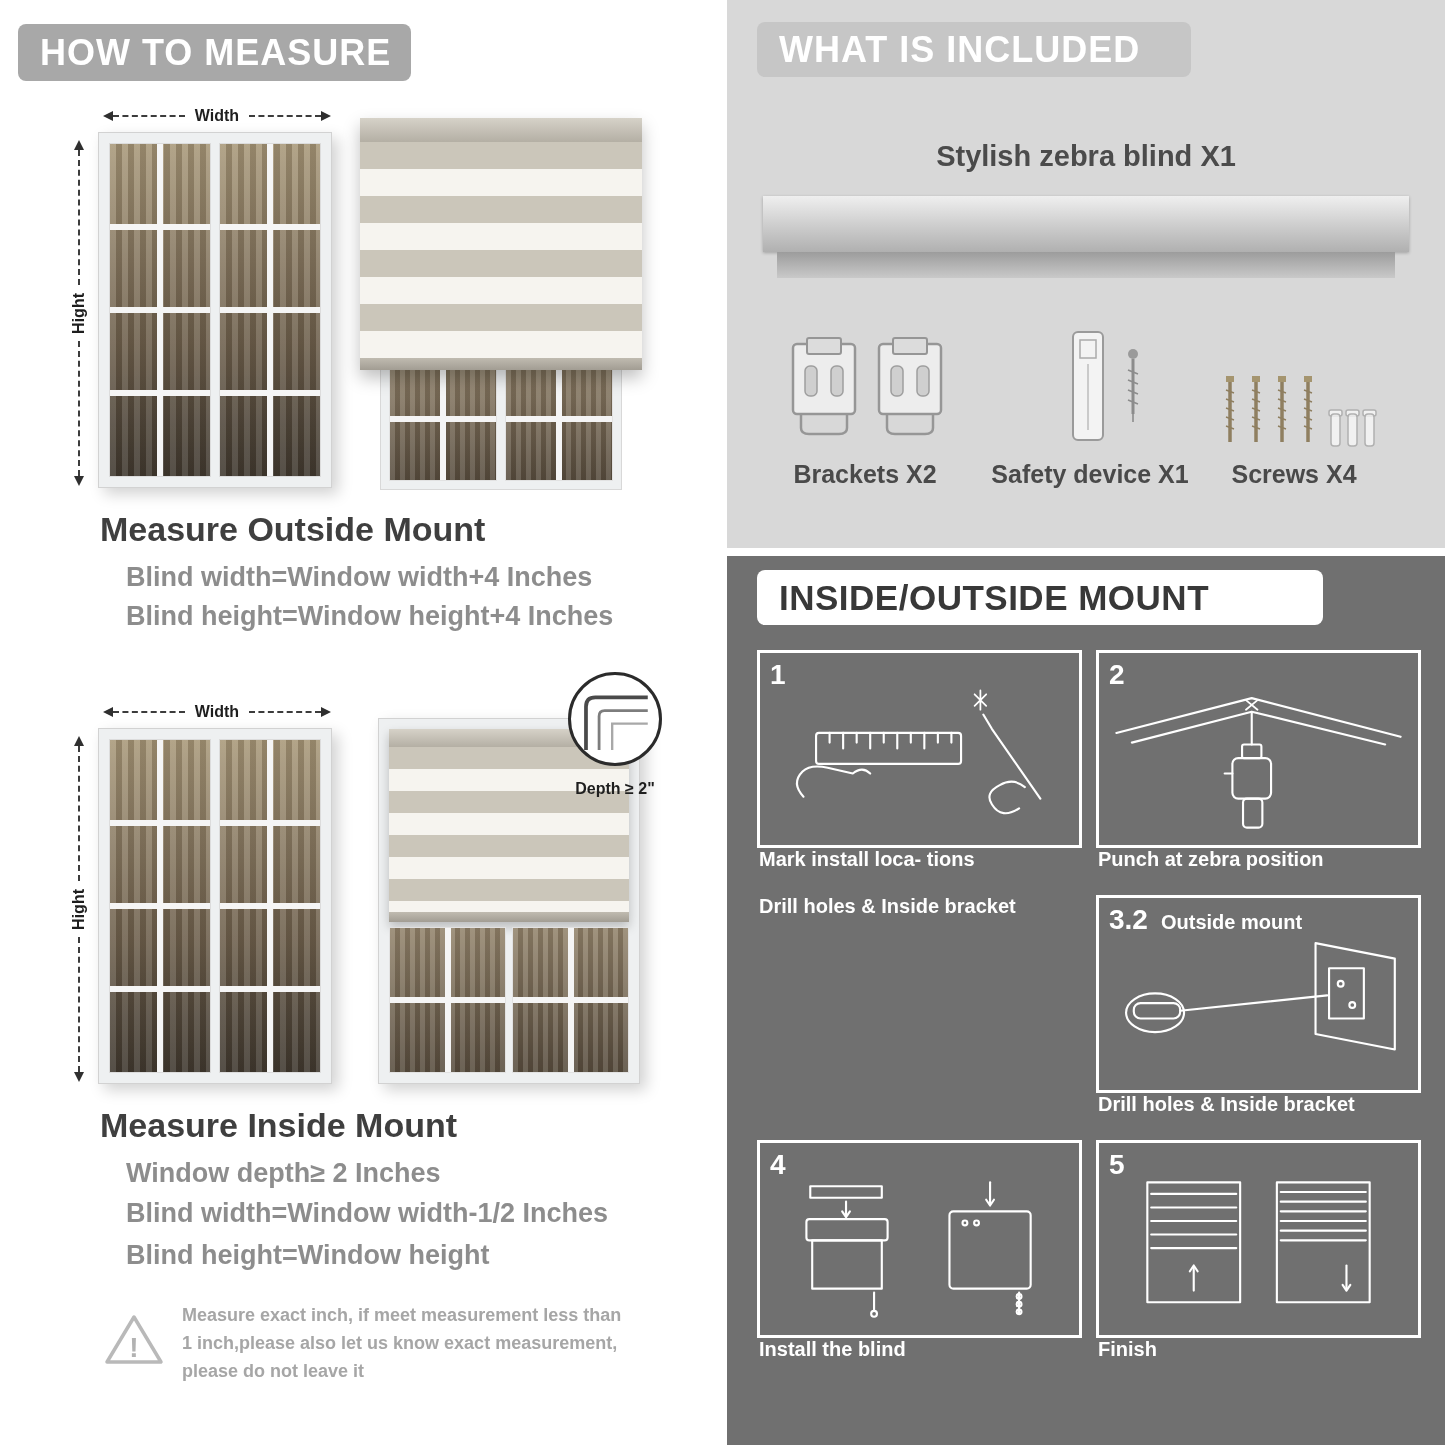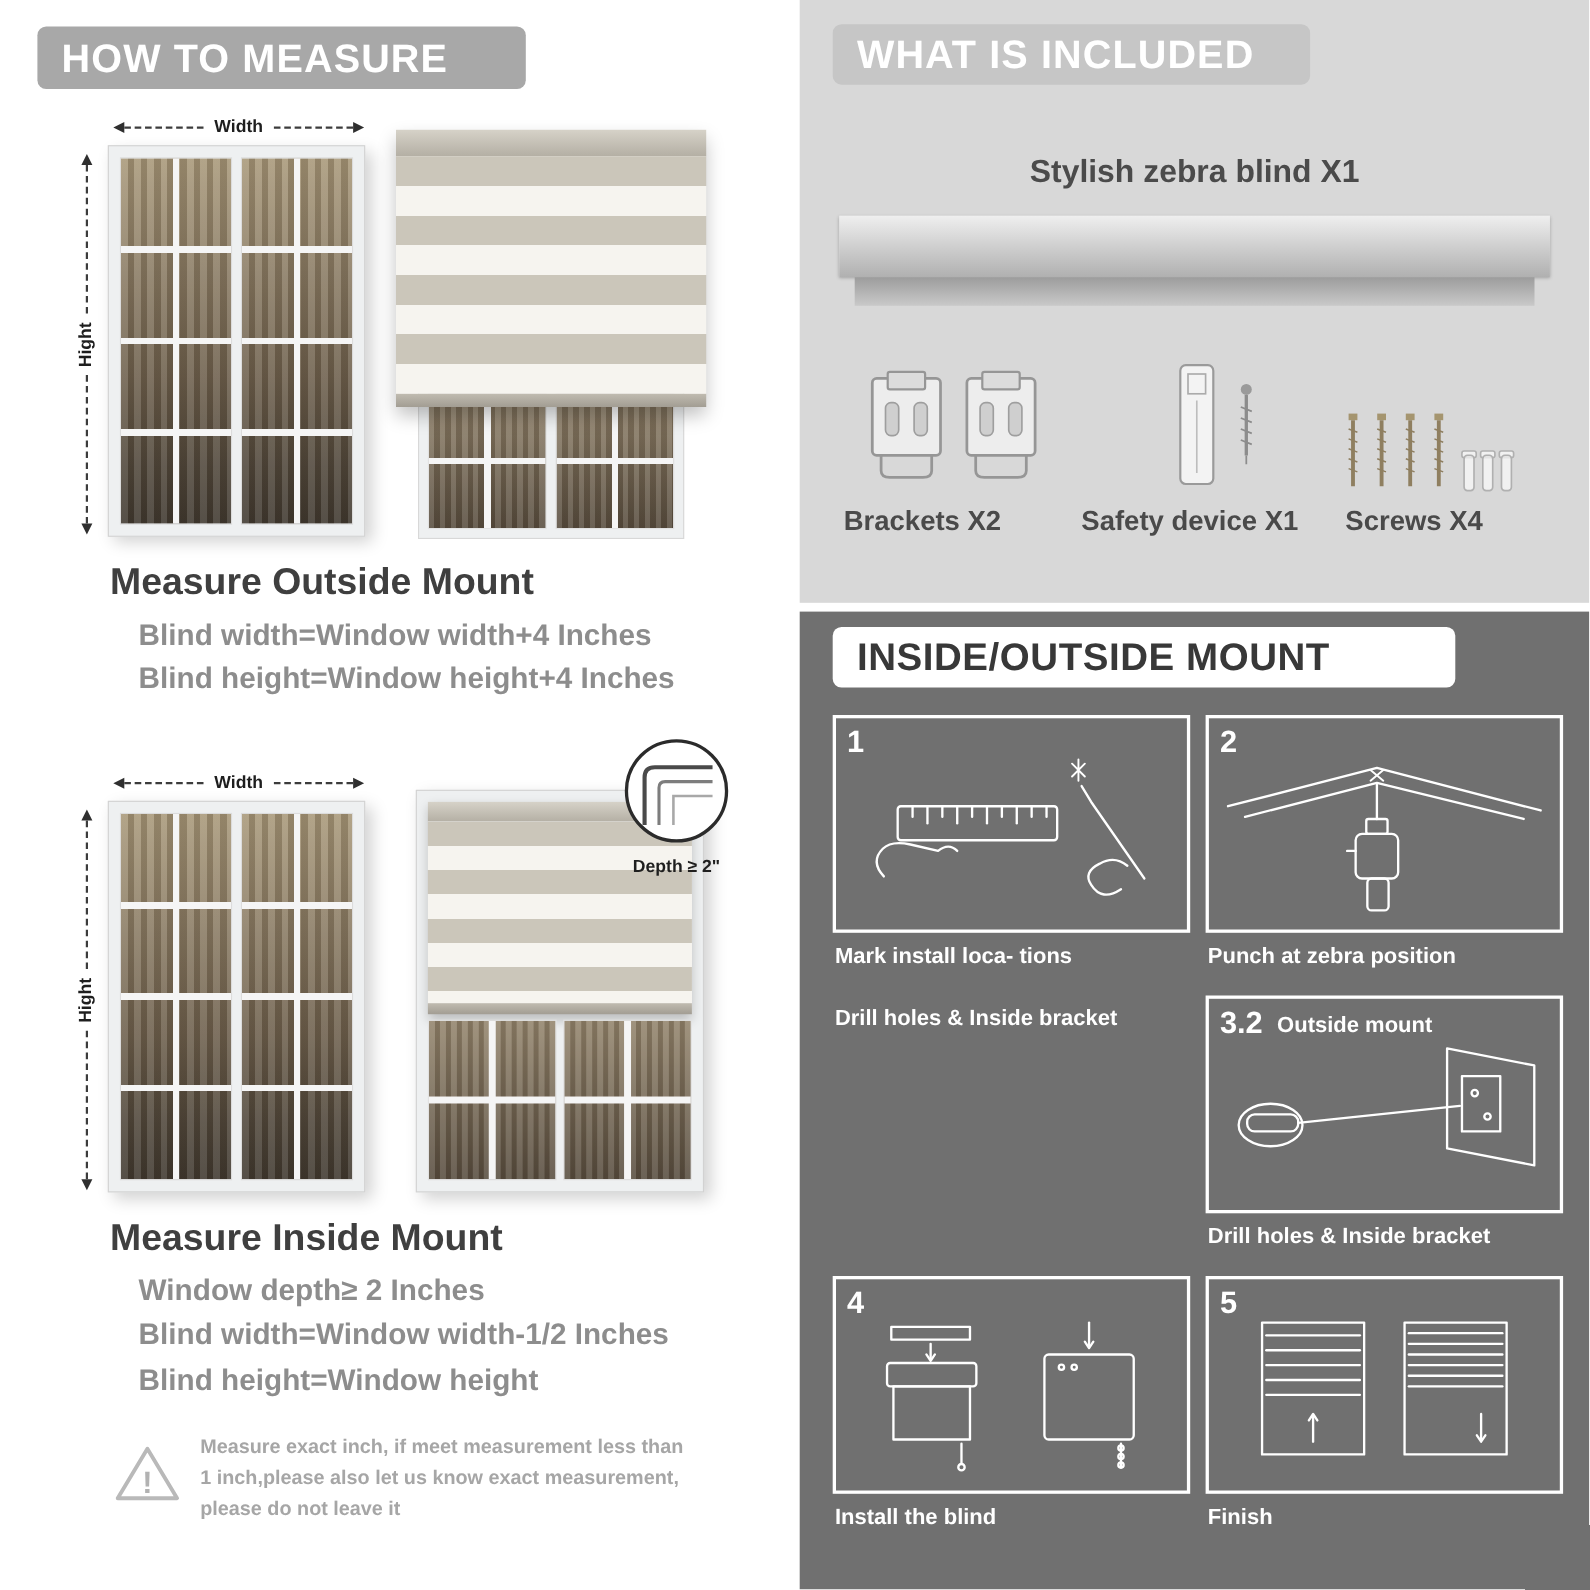--- a/index.html
+++ b/index.html
@@ -6,21 +6,21 @@
   html,body { background:#fff; }
   body { width:1445px; height:1445px; font-family:"Liberation Sans", sans-serif; }
   .canvas { position:relative; width:1445px; height:1445px; background:#fff; overflow:hidden; }
 
   
   .banner { position:absolute; background:#a8a8a8; color:#fff; font-weight:bold;
             font-size:36px; border-radius:8px; letter-spacing:1px; padding-left:22px; }
 
   
   .left { position:absolute; left:0; top:0; width:712px; height:1445px; background:#fff; }
-  .banner-left { left:18px; top:24px; width:444px; height:57px; line-height:57px;margin-left:16px; }
+  .banner-left { left:18px; top:24px; width:393px; height:57px; line-height:57px; }
 
   
   .harrow { position:absolute; display:flex; align-items:center; height:20px; }
   .fig1-harrow { left:103px; top:106px; width:228px; }
   .fig2-harrow { left:103px; top:702px; width:228px; }
   .dash { flex:1; border-top:2px dashed #3c3c3c; }
   .ah { width:0; height:0; border:5px solid transparent; }
   .ah.l { border-left:0; border-right:10px solid #2f2f2f; }
   .ah.r { border-right:0; border-left:10px solid #2f2f2f; }
   .alabel { font-size:16px; font-weight:bold; color:#1e1e1e; padding:0 10px; white-space:nowrap; }
@@ -105,36 +105,36 @@
   .banner-rt { left:30px; top:22px; width:434px; height:55px; line-height:55px; background:#c6c6c6; }
   .product-title { position:absolute; left:0; right:0; top:140px; text-align:center;
                    font-size:29px; font-weight:bold; color:#4b4b4b; }
   .headrail-illustration { position:absolute; left:36px; top:196px; width:646px; }
   .hr-top { height:56px; background:linear-gradient(180deg,#efefef 0%,#cfcfcf 50%,#b0b0b0 100%);
             box-shadow:0 1px 3px rgba(0,0,0,.25); }
   .hr-bottom { height:26px; margin:0 14px; background:linear-gradient(180deg,#9c9c9c,#c9c9c9); }
   .brackets-svg { position:absolute; left:60px; top:334px; width:160px; height:106px; }
   .safety-svg   { position:absolute; left:322px; top:328px; width:120px; height:120px; }
   .screws-svg   { position:absolute; left:490px; top:374px; width:164px; height:80px; }
-  .item-label { position:absolute; top:460px; font-size:25px; font-weight:bold; color:#4a4a4a; text-align:left; }
+  .item-label { position:absolute; top:460px; font-size:25px; font-weight:bold; color:#4a4a4a; text-align:center; }
   .lab-brackets { left:40px;  width:196px; }
   .lab-safety   { left:256px; width:214px; }
   .lab-screws   { left:496px; width:142px; }
 
   
   .right-bottom { position:absolute; left:727px; top:556px; width:718px; height:1085px; background:#707070; }
   .banner-rb { left:30px; top:14px; width:566px; height:55px; line-height:55px; background:#fff;
                color:#383838; font-size:35px; letter-spacing:.5px; }
   .steps-grid { position:absolute; left:30px; top:94px; width:664px; display:grid;
                 grid-template-columns:1fr 1fr; column-gap:14px; row-gap:24px; }
   .panel { position:relative; height:198px; border:3px solid #fff; }
   .step-num { position:absolute; top:6px; left:10px; font-size:28px; font-weight:bold; color:#fff; z-index:2; }
   .step-title { position:absolute; top:13px; left:62px; font-size:20px; font-weight:bold; color:#fff; z-index:2; }
   .step-art { position:absolute; left:0; top:24px; width:100%; height:166px; }
-  .caption { margin-top:10px; font-size:20px; font-weight:bold; color:#fff; padding-left:2px; }
+  .caption { margin-top:0; font-size:20px; font-weight:bold; color:#fff; padding-left:2px; }
 </style>
 </head>
 <body>
 
 <div class="canvas">
 
   <section class="left">
     <div class="banner banner-left">HOW TO MEASURE</div>
 
     <div class="harrow fig1-harrow">

